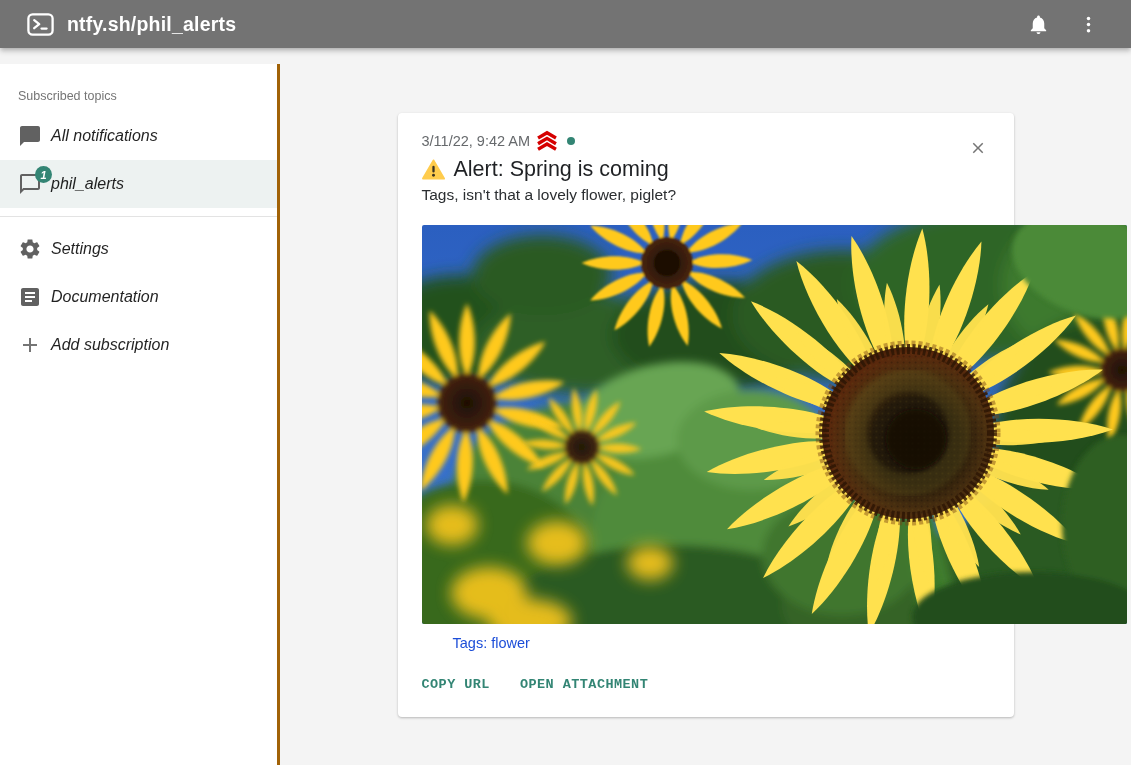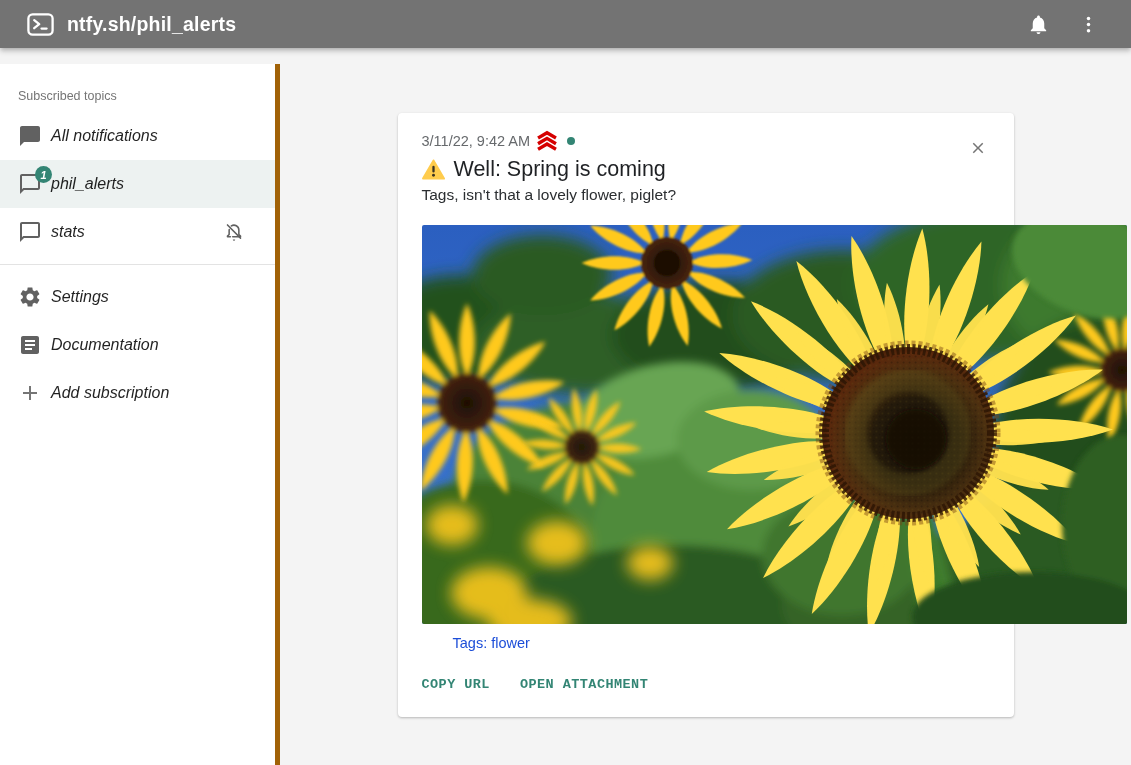--- a/index.html
+++ b/index.html
@@ -25,21 +25,21 @@
   .appbar .spacer { flex: 1; }
   .iconbtn {
     background: none; border: none; cursor: pointer;
     width: 42px; height: 42px; display: flex; align-items: center; justify-content: center;
     border-radius: 50%;
   }
 
   
   .sidebar {
     position: absolute; top: 64px; left: 0; bottom: 0; width: 280px;
-    background: #fff; border-right: 5px solid #a16207;
+    background: #fff; border-right: 3px solid #a16207;
   }
   .section-label {
     padding: 25px 18px 9px 18px;
     font-size: 12.5px; color: #757575;
   }
   .srow {
     height: 48px; display: flex; align-items: center;
     padding-left: 18px; cursor: pointer; font-style: italic;
   }
   .srow.selected { background: #edf2f1; }
@@ -144,36 +144,20 @@
     <span class="sicon">
       <svg width="24" height="24" viewBox="0 0 24 24" fill="#616161">
         <path d="M20 2H4c-1.1 0-2 .9-2 2v18l4-4h14c1.1 0 2-.9 2-2V4c0-1.1-.9-2-2-2zm0 14H5.17L4 17.17V4h16v12z"></path>
       </svg>
       <span class="badge">1</span>
     </span>
     <span class="slabel">phil_alerts</span>
   </div>
 
 
-  <div class="srow">
-    <span class="sicon">
-      <svg width="24" height="24" viewBox="0 0 24 24" fill="#616161">
-        <path d="M20 2H4c-1.1 0-2 .9-2 2v18l4-4h14c1.1 0 2-.9 2-2V4c0-1.1-.9-2-2-2zm0 14H5.17L4 17.17V4h16v12z"></path>
-      </svg>
-    </span>
-    <span class="slabel">stats</span>
-    <span class="row-right">
-      <svg width="22" height="22" viewBox="0 0 24 24" fill="none" stroke="#616161" stroke-width="1.7" stroke-linecap="round" stroke-linejoin="round">
-        <path d="M9.1 5.4A5.3 5.3 0 0 1 17.3 9.9v4.8l1.8 1.8v.6h-8.5"></path>
-        <path d="M6.8 9.4c-.07.36-.1.72-.1 1.1v4.2L4.9 16.5v.6h3.2"></path>
-        <line x1="4.9" y1="4.3" x2="19.1" y2="18.7"></line>
-        <path d="M10.7 20.3h2.6a1.3 1.3 0 0 1-2.6 0z" fill="#616161" stroke="none"></path>
-      </svg>
-    </span>
-  </div>
 
   <hr class="sdivider">
 
   <div class="srow">
     <span class="sicon">
       <svg width="24" height="24" viewBox="0 0 24 24" fill="#616161">
         <path d="M19.14 12.94c.04-.3.06-.61.06-.94 0-.32-.02-.64-.07-.94l2.03-1.58c.18-.14.23-.41.12-.61l-1.92-3.32c-.12-.22-.37-.29-.59-.22l-2.39.96c-.5-.38-1.03-.7-1.62-.94l-.36-2.54c-.04-.24-.24-.41-.48-.41h-3.84c-.24 0-.43.17-.47.41l-.36 2.54c-.59.24-1.13.57-1.62.94l-2.39-.96c-.22-.08-.47 0-.59.22L2.74 8.87c-.12.21-.08.47.12.61l2.03 1.58c-.05.3-.09.63-.09.94s.02.64.07.94l-2.03 1.58c-.18.14-.23.41-.12.61l1.92 3.32c.12.22.37.29.59.22l2.39-.96c.5.38 1.03.7 1.62.94l.36 2.54c.05.24.24.41.48.41h3.84c.24 0 .44-.17.47-.41l.36-2.54c.59-.24 1.13-.56 1.62-.94l2.39.96c.22.08.47 0 .59-.22l1.92-3.32c.12-.22.07-.47-.12-.61l-2.01-1.58zM12 15.6c-1.98 0-3.6-1.62-3.6-3.6s1.62-3.6 3.6-3.6 3.6 1.62 3.6 3.6-1.62 3.6-3.6 3.6z"></path>
       </svg>
     </span>
     <span class="slabel">Settings</span>
@@ -218,21 +202,21 @@
       </span>
       <span class="unread-dot"></span>
     </div>
 
     <h2 class="ntitle">
       <svg width="23" height="21" viewBox="0 0 24 22">
         <path d="M12 1.5 L23 20.5 H1 Z" fill="#FFCC4D" stroke="#FFCC4D" stroke-width="2" stroke-linejoin="round"></path>
         <rect x="10.8" y="7.2" width="2.4" height="7" rx="1.2" fill="#3b3222"></rect>
         <circle cx="12" cy="17" r="1.5" fill="#3b3222"></circle>
       </svg>
-      <span>Well: Spring is coming</span>
+      <span>Alert: Spring is coming</span>
     </h2>
 
     <p class="nmessage">Tags, isn't that a lovely flower, piglet?</p>
 
     <figure class="attachment">
       <svg width="705" height="399" viewBox="0 0 705 399">
         <defs>
           <linearGradient id="sky" x1="0" y1="0" x2="0" y2="1">
             <stop offset="0" stop-color="#2b5fc0"></stop>
               <stop offset="1" stop-color="#3f7bd0"></stop>

